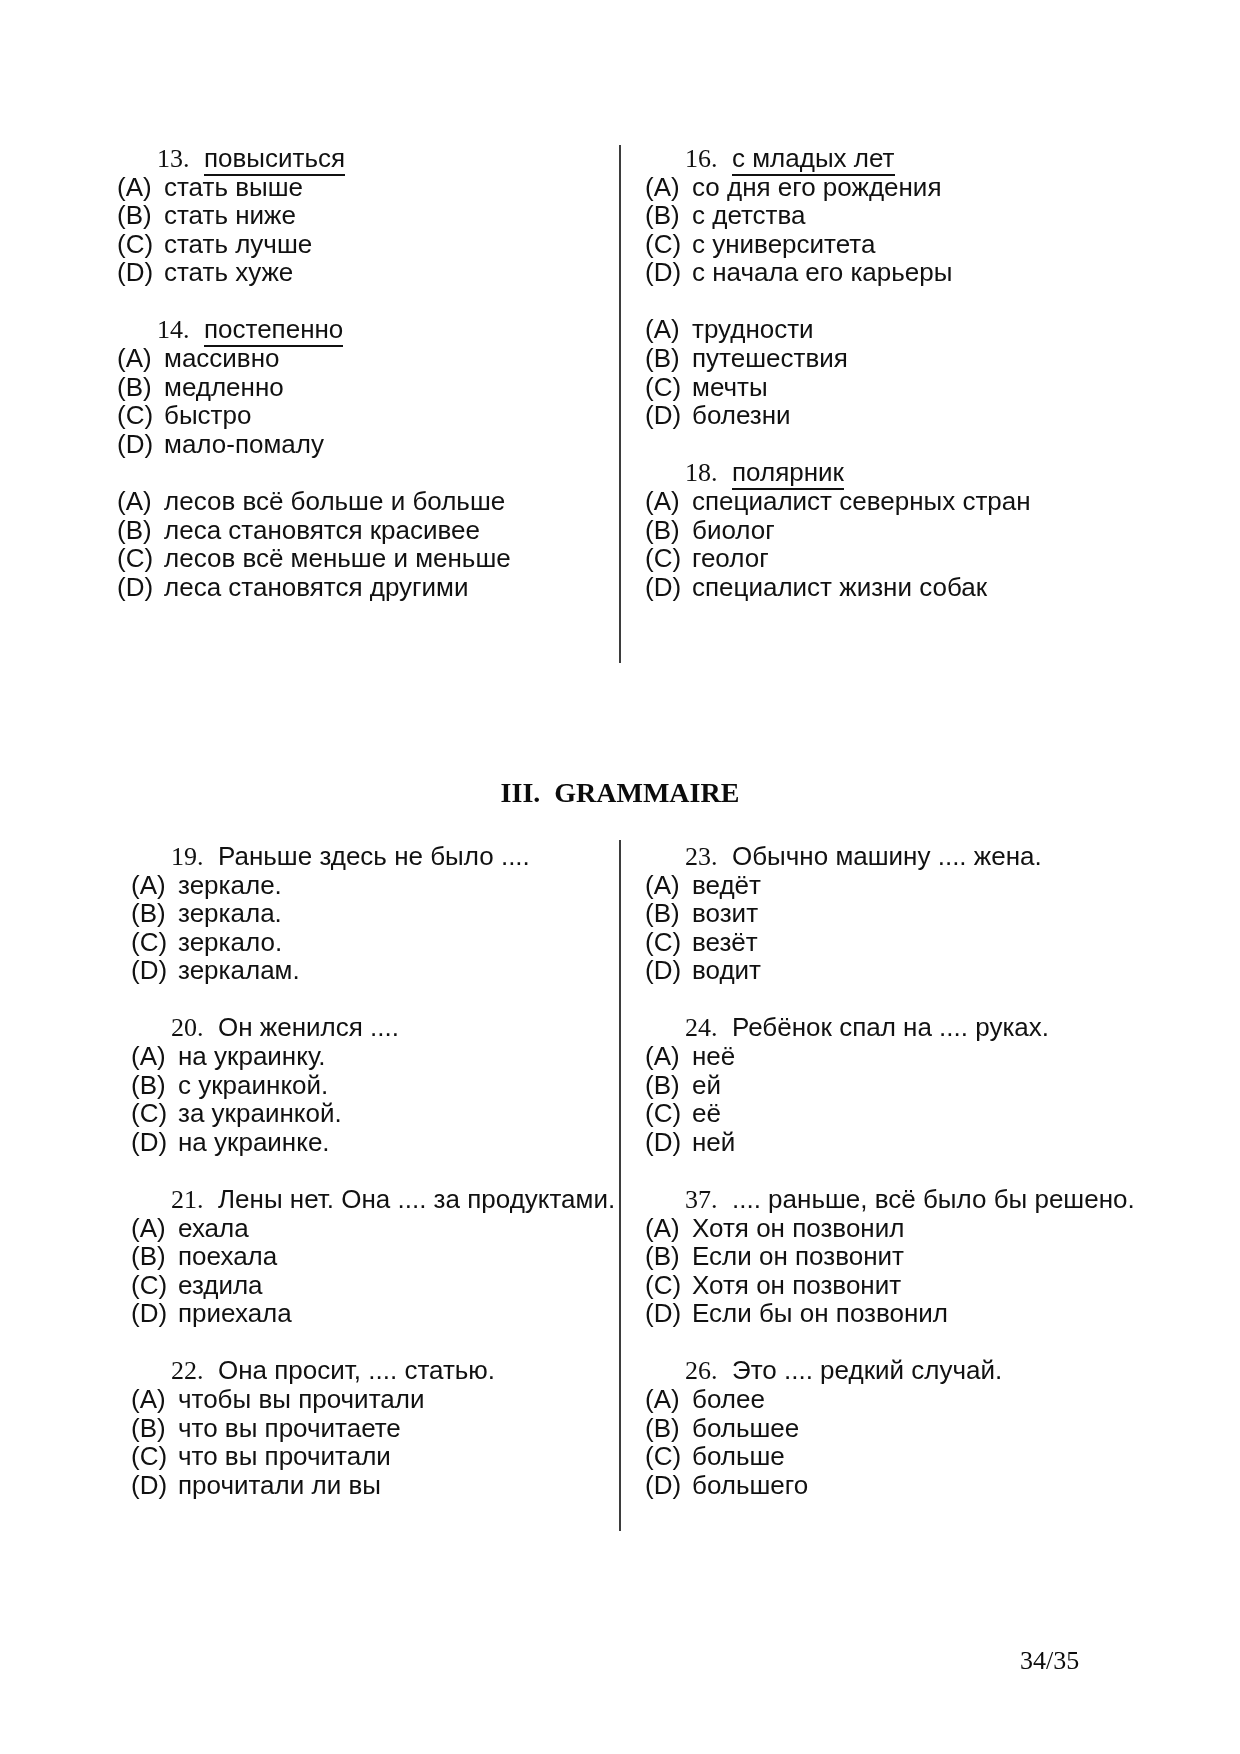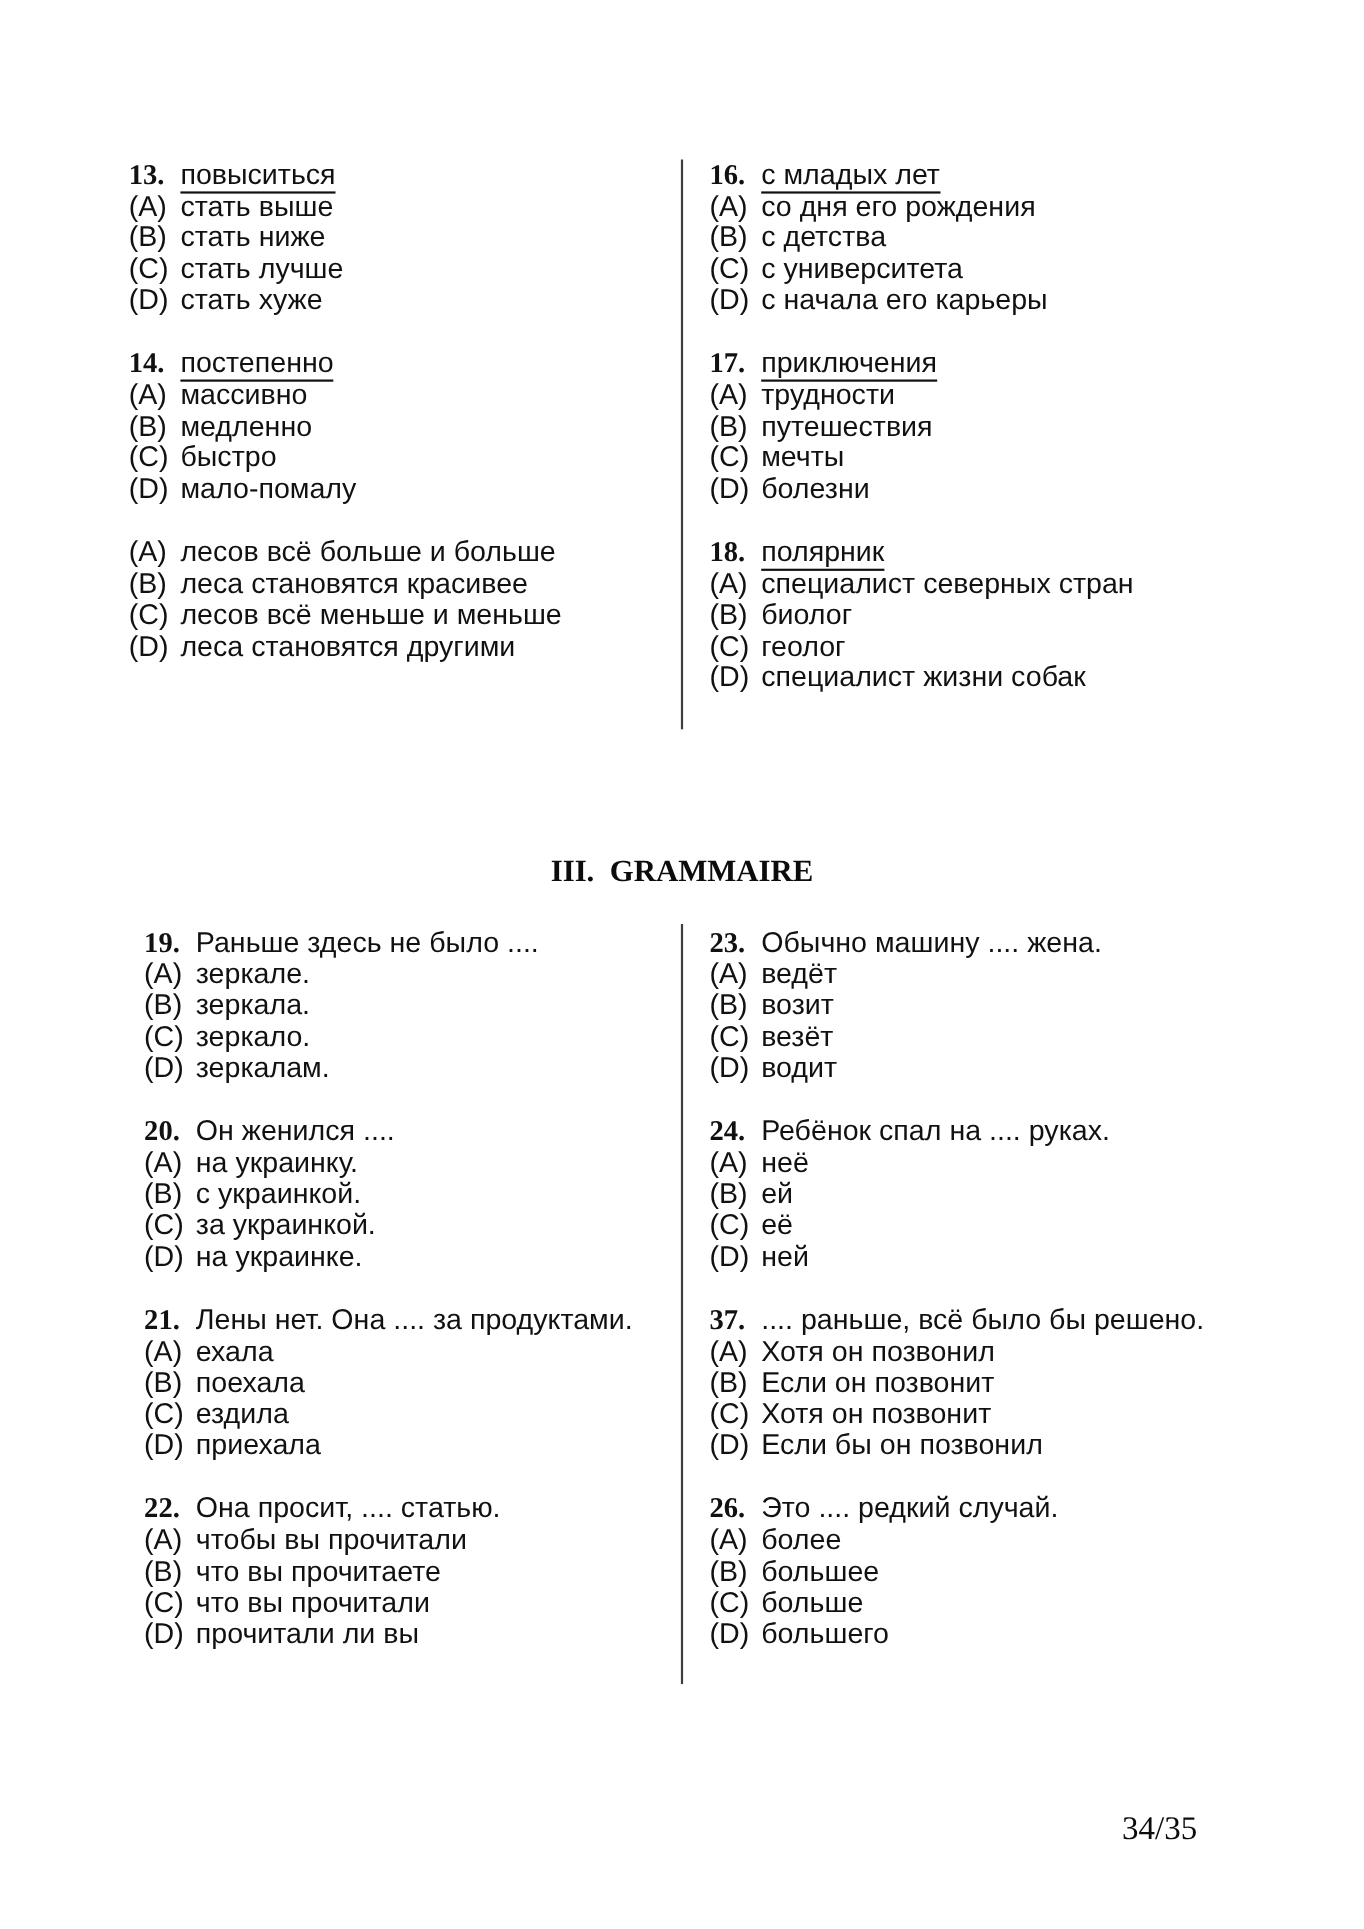--- a/index.html
+++ b/index.html
@@ -41,22 +41,23 @@
   }
   .line {
     display: flex;
     align-items: baseline;
     height: 28.6px;
     line-height: 28.6px;
     font-size: 26px;
   }
   .num {
     font-family: "Liberation Serif", serif;
-    font-weight: bold;
+    font-weight: normal;
     flex: 0 0 47px;
+    margin-left: 40px;
   }
   .letter {
     flex: 0 0 47px;
   }
   .text {
     flex: 0 0 auto;
   }
   .text.ul {
     border-bottom: 2px solid #111111;
     padding-bottom: 1px;
@@ -73,21 +74,21 @@
     font-size: 28px;
     line-height: 30px;
     color: #0c0c0c;
   }
   .section-heading .prefix { margin-right: 14px; }
   .page-number {
     position: absolute;
     left: 1020px;
     top: 1646px;
     font-family: "Liberation Serif", serif;
-    font-size: 30px;
+    font-size: 26px;
     color: #0c0c0c;
   }
 </style>
 </head>
 <body>
 
 <div class="page">
 
   <div class="vdivider top"></div>
   <div class="vdivider bottom"></div>
@@ -175,24 +176,20 @@
           <span class="letter">(C)</span>
           <span class="text">с университета</span>
         </div>
         <div class="line">
           <span class="letter">(D)</span>
           <span class="text">с начала его карьеры</span>
         </div>
       </div>
       <div class="question">
         <div class="line">
-          <span class="num">17.</span>
-          <span class="text ul">приключения</span>
-        </div>
-        <div class="line">
           <span class="letter">(A)</span>
           <span class="text">трудности</span>
         </div>
         <div class="line">
           <span class="letter">(B)</span>
           <span class="text">путешествия</span>
         </div>
         <div class="line">
           <span class="letter">(C)</span>
           <span class="text">мечты</span>

